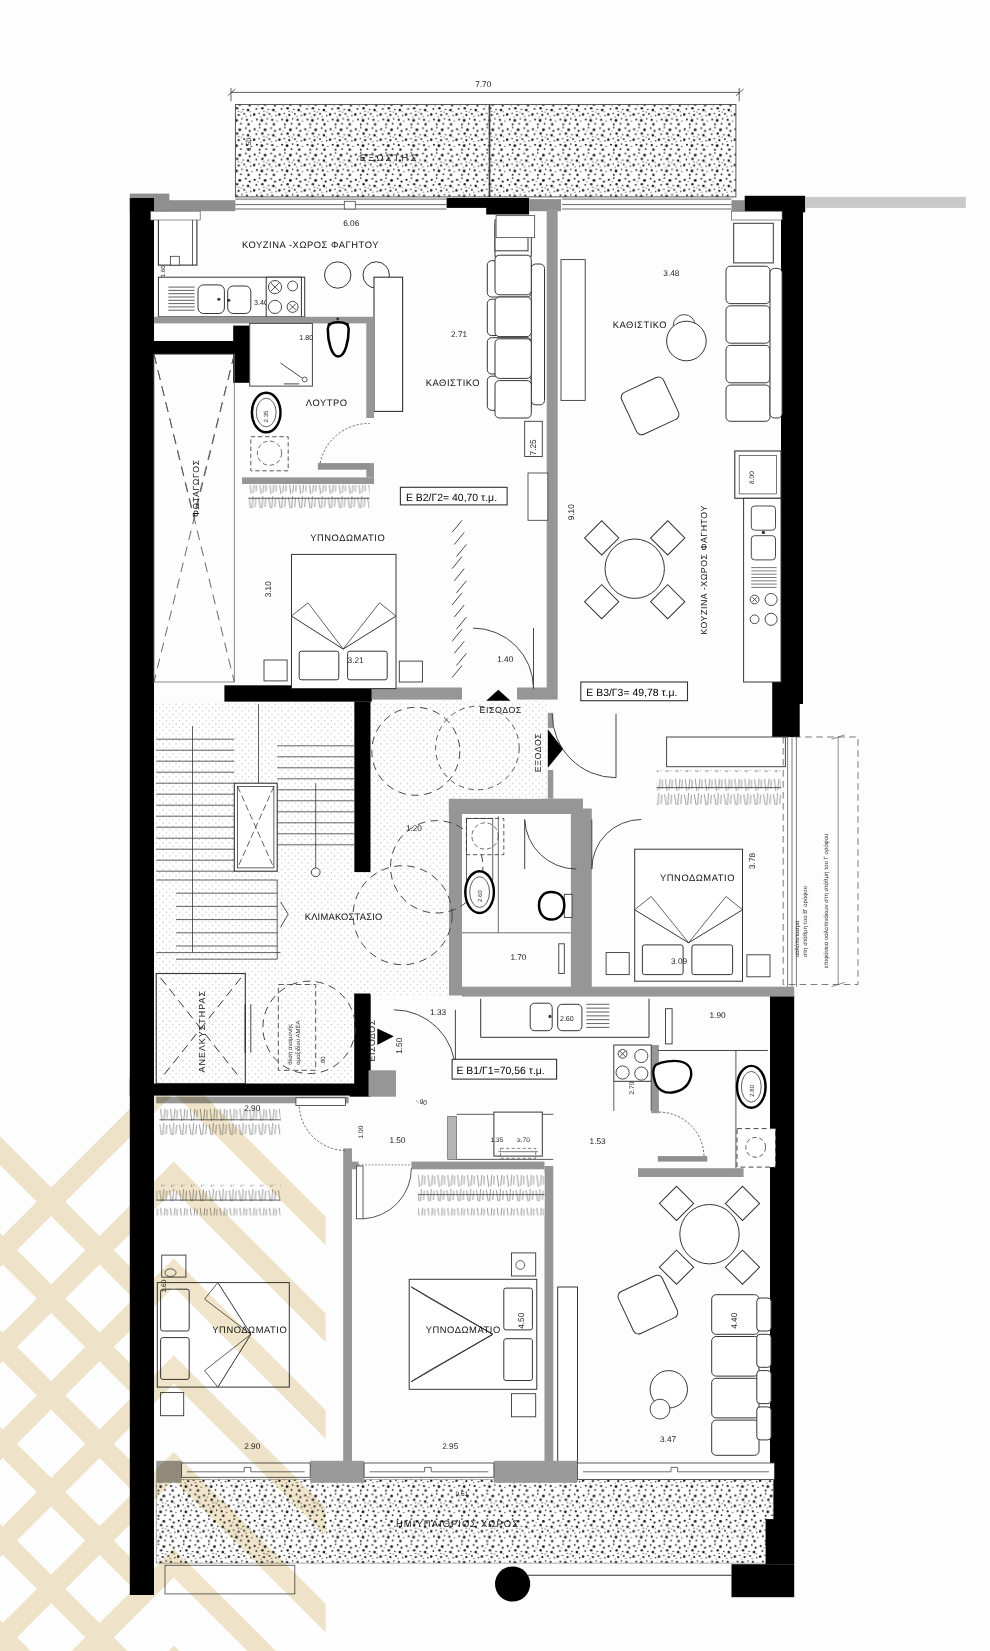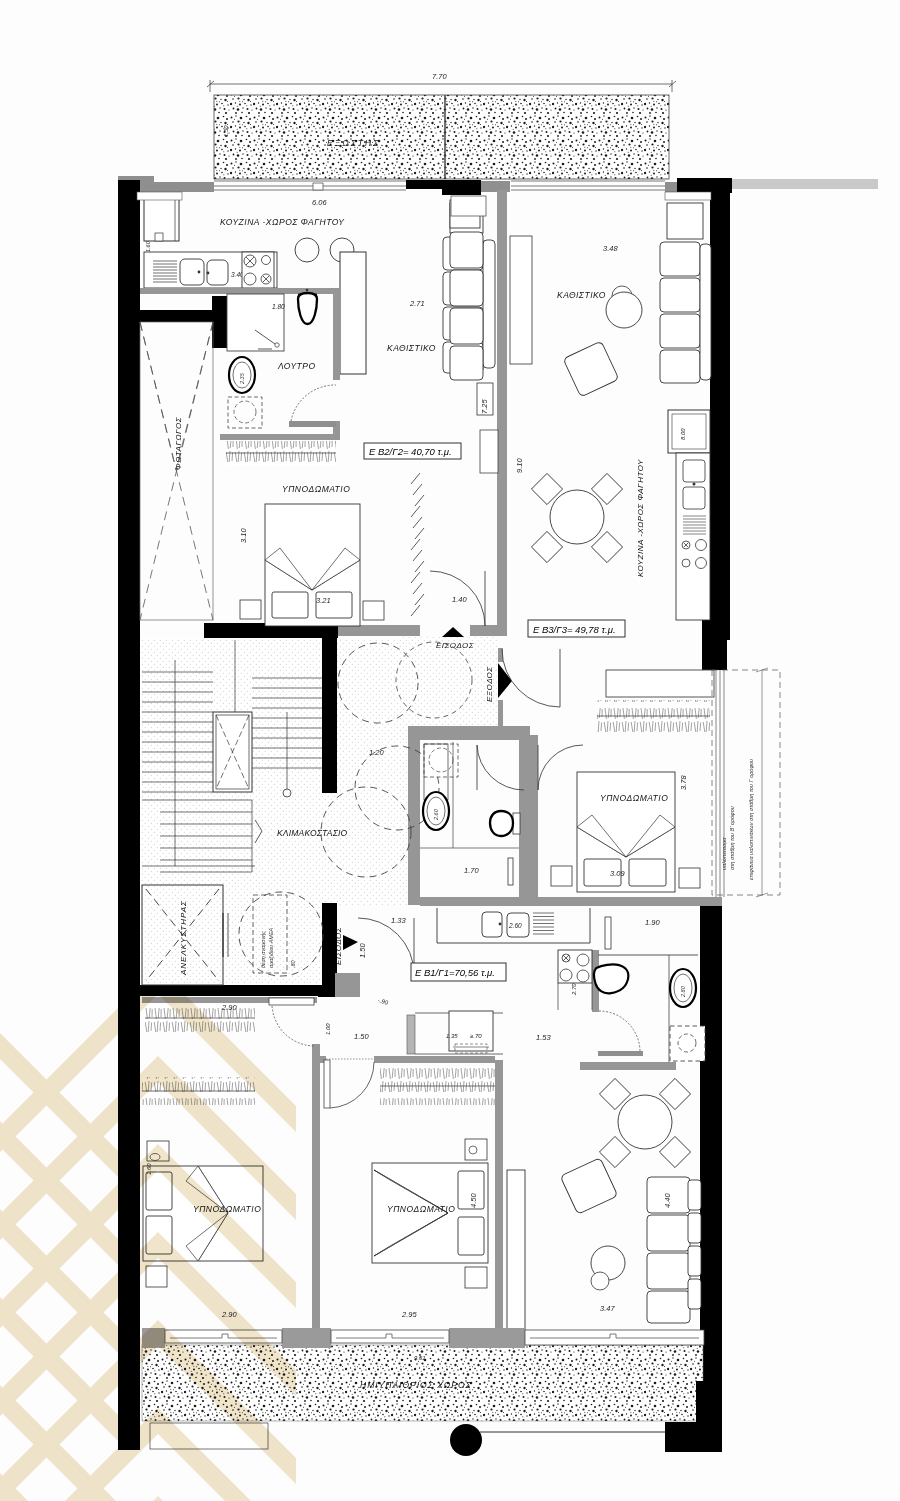--- a/index.html
+++ b/index.html
@@ -1,16 +1,16 @@
 <!DOCTYPE html>
 <html><head>
 <meta charset="utf-8">
 <style>
 html,body{margin:0;padding:0;background:#fdfdfd;}
-#page{width:900px;height:1501px;position:relative;background:#fdfdfd;font-style:italic;}
+#page{width:900px;height:1501px;position:relative;background:#fdfdfd;}
 text{font-family:"Liberation Sans",sans-serif;fill:#1a1a1a;}
 .dim{font-size:7.5px;fill:#222;}
 .lbl{font-size:8.5px;fill:#111;letter-spacing:0.5px;}
 .area{font-size:10.5px;fill:#000;}
 .tiny{font-size:5.5px;fill:#333;}
 </style>
 </head>
 <body>
 <div id="page">
 <svg width="900" height="1501" viewBox="0 0 900 1501">

